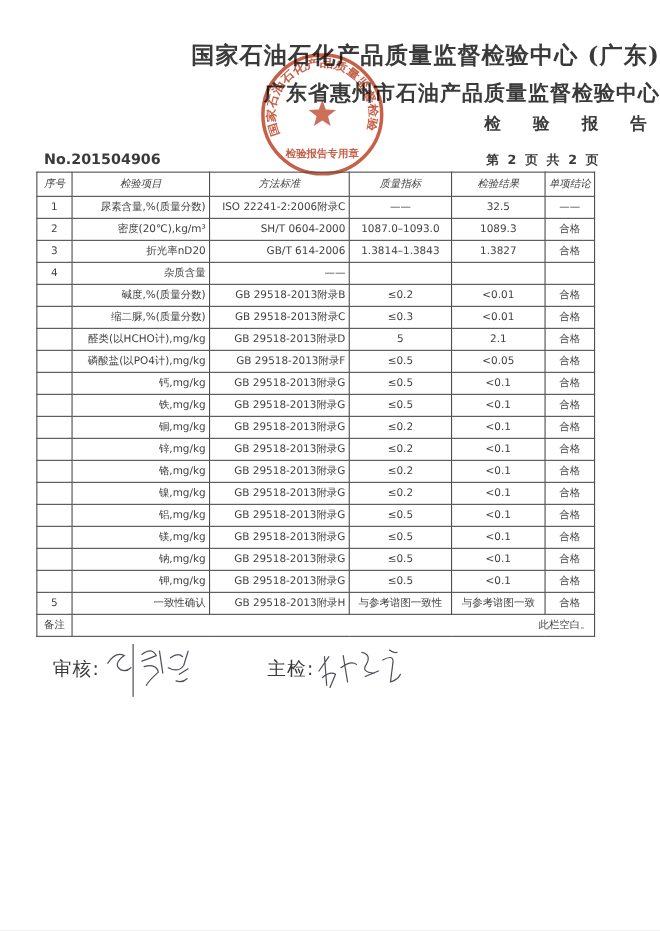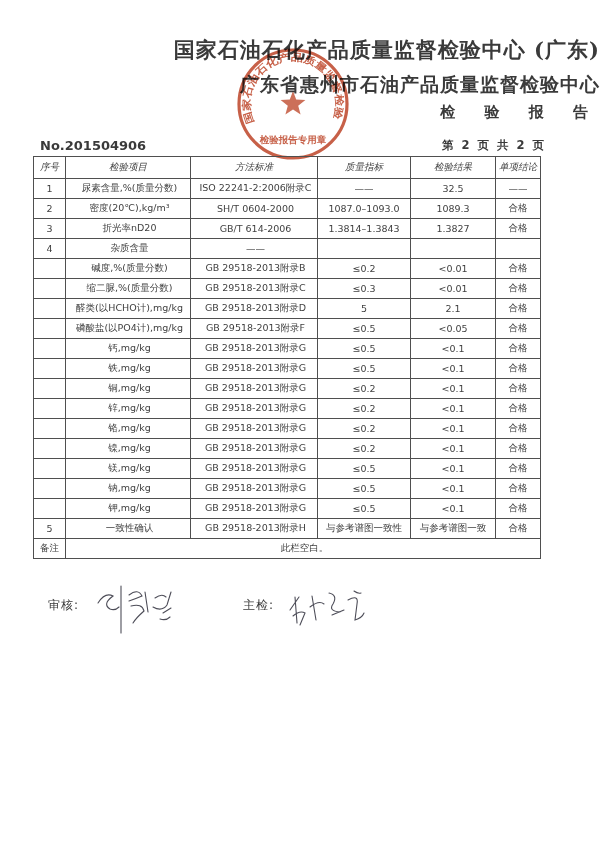--- a/index.html
+++ b/index.html
@@ -12,22 +12,22 @@
   .hdr3{top:103px;font-size:15px;letter-spacing:12px;text-indent:12px;}
   .meta-no{position:absolute;left:40px;top:138px;font-size:13px;font-weight:bold;color:#3a3a3a;}
   .meta-page{position:absolute;right:54px;top:138px;font-size:11.5px;font-weight:bold;color:#3a3a3a;letter-spacing:2px;}
   .stamp{position:absolute;left:234px;top:45px;width:120px;height:120px;
          mix-blend-mode:multiply;opacity:.88;pointer-events:none;}
   table.rpt{position:absolute;left:33px;top:156px;width:507px;border-collapse:collapse;table-layout:fixed;}
   table.rpt th,table.rpt td{border:1px solid #4f4f4f;font-size:9.5px;font-weight:normal;
         height:19px;padding:0 3px;color:#3f3f3f;overflow:hidden;white-space:nowrap;}
   table.rpt th{height:21px;color:#444;font-style:italic;}
   .c{text-align:center;}
-  .l{text-align:center;padding-left:6px !important;}
-  .sig-label{position:absolute;font-size:12px;color:#3a3a3a;letter-spacing:1px;}
+  .l{text-align:right;padding-left:6px !important;}
+  .sig-label{position:absolute;font-size:17px;color:#3a3a3a;letter-spacing:1px;}
   .sig{position:absolute;pointer-events:none;}
 </style>
 </head>
 <body>
 
 <div class="page">
 
   <div class="hdr hdr1">国家石油石化产品质量监督检验中心 (广东)</div>
   <div class="hdr hdr2">广东省惠州市石油产品质量监督检验中心</div>
   <div class="hdr hdr3">检 验 报 告</div>
@@ -169,20 +169,28 @@
           <td class="l">GB 29518-2013附录G</td>
           <td class="c">≤0.2</td>
           <td class="c">&lt;0.1</td>
           <td class="c">合格</td>
         </tr>
     <tr>
           <td class="c"></td>
           <td class="l">镍,mg/kg</td>
           <td class="l">GB 29518-2013附录G</td>
           <td class="c">≤0.2</td>
+          <td class="c">&lt;0.1</td>
+          <td class="c">合格</td>
+        </tr>
+    <tr>
+          <td class="c"></td>
+          <td class="l">铝,mg/kg</td>
+          <td class="l">GB 29518-2013附录G</td>
+          <td class="c">≤0.5</td>
           <td class="c">&lt;0.1</td>
           <td class="c">合格</td>
         </tr>
     <tr>
           <td class="c"></td>
           <td class="l">镁,mg/kg</td>
           <td class="l">GB 29518-2013附录G</td>
           <td class="c">≤0.5</td>
           <td class="c">&lt;0.1</td>
           <td class="c">合格</td>

